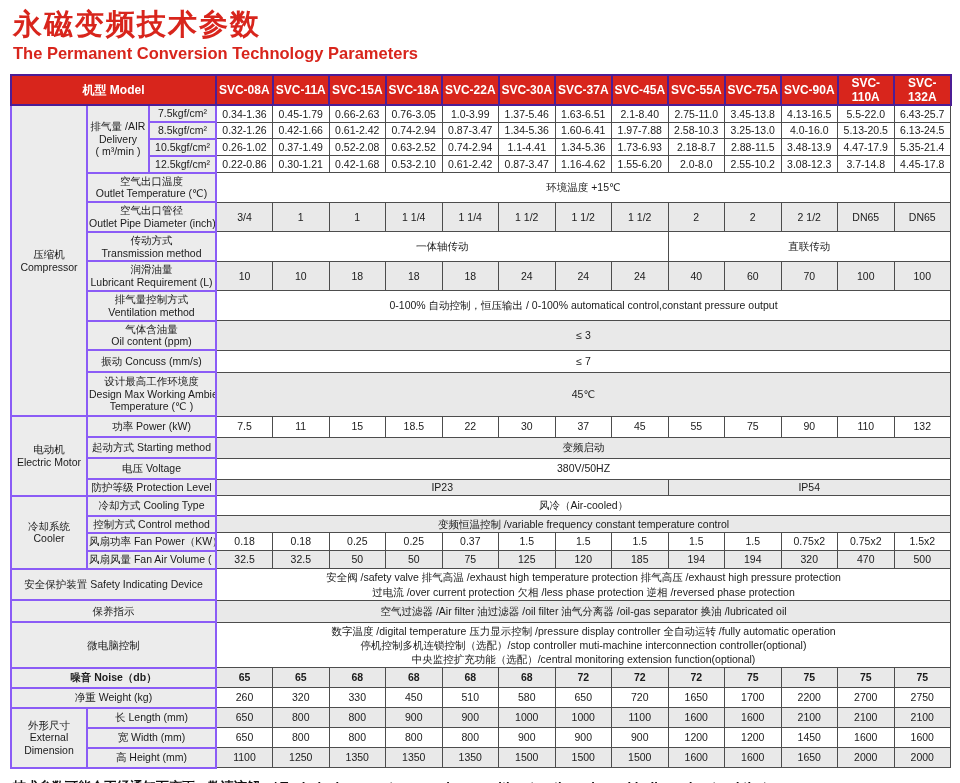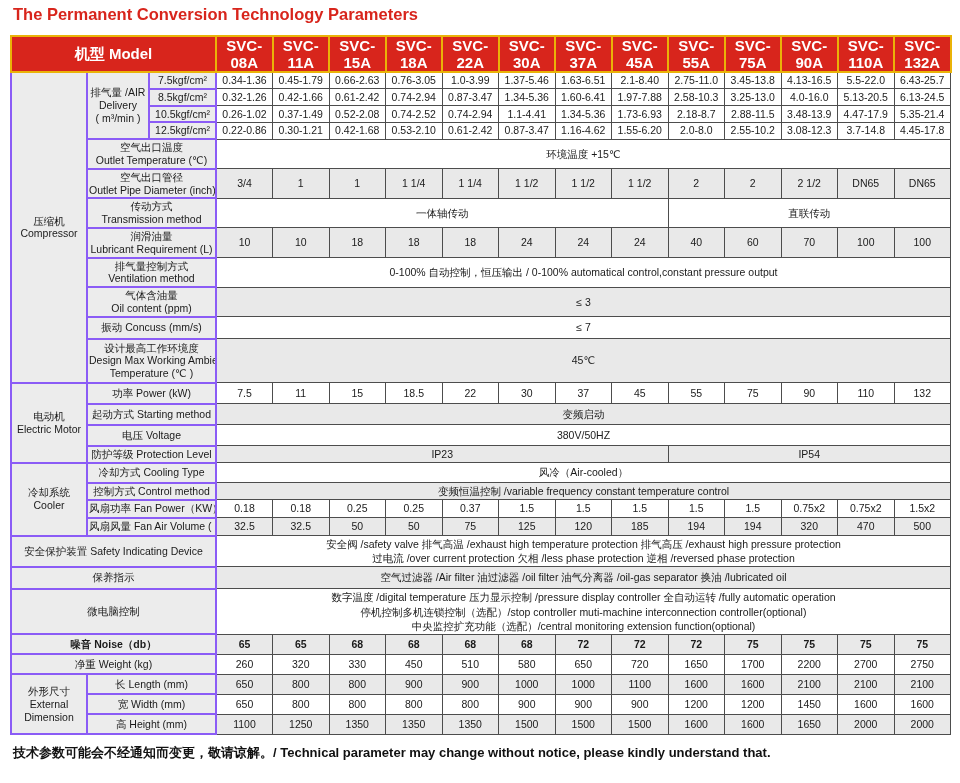--- a/index.html
+++ b/index.html
@@ -1,33 +1,34 @@
 <!DOCTYPE html>
 <html><head>
 <meta charset="utf-8">
 <style>
   html,body{margin:0;padding:0;background:#fff;}
   body{width:960px;height:783px;font-family:"Liberation Sans","DejaVu Sans",sans-serif;overflow:hidden;}
   .page{padding:5px 10px 0 10px;}
   .title{color:#d8251c;font-size:29px;font-weight:700;margin:3px 0 3px 3px;letter-spacing:2px;line-height:1.15;}
   .subtitle{color:#d8251c;font-size:16.5px;font-weight:700;margin:0 0 11px 3px;}
   table{border-collapse:collapse;table-layout:fixed;width:940px;}
-  thead th{background:#d8251c;color:#fff;font-size:15px;font-weight:700;border:2px solid #eab308;height:24px;padding:0;}
+  thead th{background:#d8251c;color:#fff;font-size:12px;font-weight:700;border:2px solid #4c1d95;height:24px;padding:0;}
   td{font-size:10.5px;color:#1a1a1a;text-align:center;vertical-align:middle;padding:1px 1px;line-height:1.22;overflow:hidden;}
   .group-cell,.label-cell,.sub-cell{background:#ececec;border:2px solid #8b5cf6;}
   .label-cell div,.group-cell div{white-space:nowrap;}
   .val{border:1px solid #4d4d4d;background:#fff;}
   tr.shade .val{background:#e9e9e9;}
   .val div{line-height:1.35;}
   .footer-note{font-size:13px;font-weight:700;color:#111;margin:9px 0 0 3px;}
 </style>
 </head>
 <body>
 
 <div class="page">
+  <div class="title">永磁变频技术参数</div>
   <div class="subtitle">The Permanent Conversion Technology Parameters</div>
 
   <table>
     <colgroup>
         <col style="width: 76px;">
         <col style="width: 62px;">
         <col style="width: 67px;">
         <col style="width: 56.5px;">
         <col style="width: 56.5px;">
         <col style="width: 56.5px;">
@@ -100,21 +101,21 @@
           <td class="val">3.25-13.0</td>
           <td class="val">4.0-16.0</td>
           <td class="val">5.13-20.5</td>
           <td class="val">6.13-24.5</td>
         </tr>
         <tr style="height: 16px; margin-top: 32px;">
           <td class="sub-cell">10.5kgf/cm²</td>
           <td class="val">0.26-1.02</td>
           <td class="val">0.37-1.49</td>
           <td class="val">0.52-2.08</td>
-          <td class="val">0.74-2.52</td>
+          <td class="val">0.63-2.52</td>
           <td class="val">0.74-2.94</td>
           <td class="val">1.1-4.41</td>
           <td class="val">1.34-5.36</td>
           <td class="val">1.73-6.93</td>
           <td class="val">2.18-8.7</td>
           <td class="val">2.88-11.5</td>
           <td class="val">3.48-13.9</td>
           <td class="val">4.47-17.9</td>
           <td class="val">5.35-21.4</td>
         </tr>

